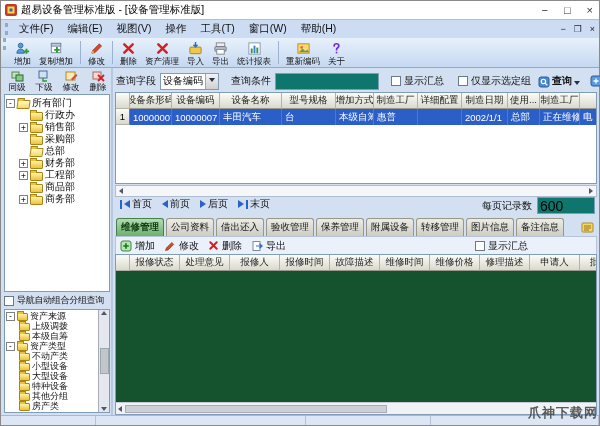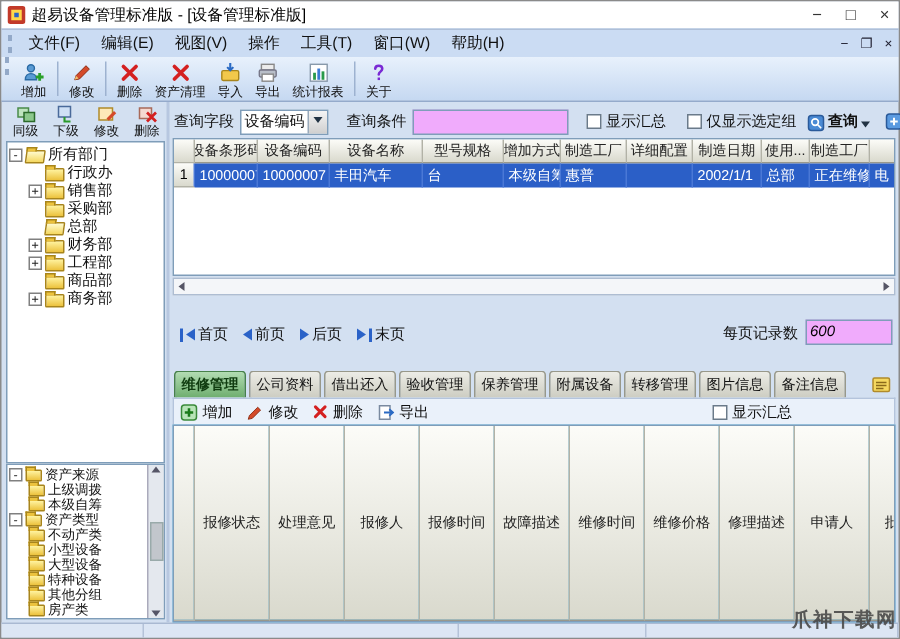--- a/index.html
+++ b/index.html
@@ -56,59 +56,59 @@
   .sarr.dn { border-top:4px solid #556; border-bottom:none; }
   .sarr.lf { border-right:4px solid #556; border-left:none; }
   .sarr.rt { border-left:4px solid #556; border-right:none; }
 
   
   .main { flex:1; display:flex; flex-direction:column; min-width:0; padding:2px 2px 0 2px; }
   .queryrow { flex:0 0 22px; display:flex; align-items:center; gap:4px; font-size:10px; white-space:nowrap; padding:0 1px; }
   .combo { width:60px; height:17px; background:#fff; border:1px solid #7f9db9; display:flex; align-items:center; }
   .combo .val { flex:1; padding:0 2px; font-size:10px; }
   .combo .drop { width:13px; height:15px; background:linear-gradient(#f4f4f4,#cfcfcf); border-left:1px solid #9ab; display:flex; align-items:center; justify-content:center; }
-  .txtin { height:17px; background:#f0abfc; border:1px solid #7f9db9; font-size:10px; padding:0 2px; font-family:inherit;font-style:italic; }
+  .txtin { height:17px; background:#0f766e; border:1px solid #7f9db9; font-size:14px; padding:0 2px; font-family:inherit; }
   .qcheck { display:flex; align-items:center; gap:3px; }
   .flatbtn { display:flex; align-items:flex-end; gap:2px; padding:1px 3px;font-weight:bold; }
   .dtri { width:0; height:0; border:3px solid transparent; border-top:4px solid #234; margin-top:3px; }
 
   
   .devtable { flex:0 0 92px; background:#fff; border:1px solid #7f9db9; overflow:hidden; display:flex; flex-direction:column; }
   .gridhead { display:flex; flex:0 0 16px; }
   .gh { background:linear-gradient(#fcfcf8,#d9d9cd); border-right:1px solid #b2b2a6; border-bottom:1px solid #98988c; font-size:9.5px; display:flex; align-items:center; justify-content:center; overflow:hidden; white-space:nowrap; flex-shrink:0; color:#222; }
   .gridrow { display:flex; flex:0 0 16px; }
   .gc { font-size:9.5px; display:flex; align-items:center; padding:0 3px; overflow:hidden; white-space:nowrap; flex-shrink:0; }
   .gridrow.sel .gc { background:#2b5fc7; color:#fff; border-right:1px solid #4a78d6; }
   .rownum { background:linear-gradient(#fcfcf8,#d9d9cd); border-right:1px solid #b2b2a6; border-bottom:1px solid #b2b2a6; color:#000 !important; justify-content:center; padding:0; }
   .gridrow.sel .rownum { background:linear-gradient(#fcfcf8,#d9d9cd); color:#000; }
 
   .hscroll { flex:0 0 12px; margin-top:1px; background:#f4f6f9; border:1px solid #aebdd2; display:flex; align-items:center; justify-content:space-between; padding:0 3px; }
 
-  .pager { flex:0 0 20px; display:flex; align-items:flex-end; gap:4px; font-size:10px; padding:16px 2px; white-space:nowrap; }
+  .pager { flex:0 0 20px; display:flex; align-items:flex-start; gap:4px; font-size:10px; padding:0 2px; white-space:nowrap; }
   .pg-btn { display:flex; align-items:center; gap:2px; padding:0 3px; }
   .tri { width:0; height:0; border:4px solid transparent; }
   .tri.l { border-right:6px solid #2a62c8; border-left:none; }
   .tri.r { border-left:6px solid #2a62c8; border-right:none; }
   .pbar { width:2px; height:9px; background:#2a62c8; }
   .pg-info { margin-left:26px; }
   .pg-right { margin-left:auto; display:flex; align-items:center; gap:5px; }
 
   
   .tabsrow { flex:0 0 19px; display:flex; align-items:flex-end; gap:2px; padding:0 1px; position:relative; }
   .tab { padding:2px 4px 2px; font-size:9.5px; background:linear-gradient(#ecece6,#cdcdc2); border:1px solid #98988a; border-bottom:none; border-radius:3px 3px 0 0; white-space:nowrap; }
   .tab.active { background:linear-gradient(#b2dcb2,#6fae6f); border-color:#47804a; font-weight:bold; color:#103c10; }
   .tab-end-ico { position:absolute; right:2px; bottom:2px; }
 
   
   .subtoolbar { flex:0 0 18px; display:flex; align-items:center; gap:9px; font-size:10px; background:#eaf1fa; border:1px solid #b4c4dc; border-bottom:none; padding:0 4px; }
   .st-btn { display:flex; align-items:center; gap:3px; }
   .st-check { display:flex; align-items:center; gap:3px; margin-left:180px; }
 
   
-  .repairtable { flex:1; background:#7dd3fc; border:1px solid #7f9db9; overflow:hidden; display:flex; position:relative; min-height:0; }
+  .repairtable { flex:1; background:#14532d; border:1px solid #7f9db9; overflow:hidden; display:flex; flex-direction:column; position:relative; min-height:0; }
   .repair-body { flex:1; }
   .bscroll { flex:0 0 12px; background:#f0f2f5; border-top:1px solid #c5ccd6; display:flex; align-items:center; padding:0 2px; gap:3px; }
   .bthumb { width:55%; height:8px; background:#cdd1d6; border:1px solid #aab; }
 
   
   .statusbar { flex:0 0 10px; background:#dce6f4; border-top:1px solid #a9b9d2; display:flex; }
   .sb-seg { border-right:1px solid #b4c2d8; height:100%; }
 
   .watermark { position:absolute; right:1px; bottom:3px; font-size:13px; font-weight:bold; color:#4a4a4a; opacity:.9; letter-spacing:1px; z-index:9; }
 </style>
@@ -150,20 +150,28 @@
   <div class="toolbar">
     <span class="grip"></span>
     <div class="tb-btn">
       <svg width="15" height="15" viewBox="0 0 16 16">
           <circle cx="6" cy="4.8" r="2.5" fill="#5a9bd4" stroke="#2a6aa4"></circle>
           <path d="M2 13c0-3 2-4.4 4-4.4s4 1.4 4 4.4z" fill="#5a9bd4" stroke="#2a6aa4"></path>
           <path d="M9.5 11h5.5M12.2 8.2v5.5" stroke="#2aa02a" stroke-width="2"></path>
         </svg>
       <span class="lbl">增加</span>
     </div>
+    <div class="tb-btn">
+      <svg width="15" height="15" viewBox="0 0 16 16">
+          <rect x="2.5" y="2.5" width="10" height="10" fill="#fff" stroke="#7a8aa0"></rect>
+          <rect x="2.5" y="2.5" width="10" height="3" fill="#b8cce4" stroke="#7a8aa0"></rect>
+          <path d="M5.5 9.5h6M8.5 6.5v6" stroke="#2aa02a" stroke-width="2"></path>
+        </svg>
+      <span class="lbl">复制增加</span>
+    </div>
     <div class="tb-sep"></div>
     <div class="tb-btn">
       <svg width="15" height="15" viewBox="0 0 16 16">
           <path d="M3 13l1-3 7-7 2.4 2.4-7 7z" fill="#d44a2a" stroke="#8a2a10" stroke-width="0.7"></path>
           <path d="M3 13l2.8-.9-1.9-1.9z" fill="#f0c070"></path>
         </svg>
       <span class="lbl">修改</span>
     </div>
     <div class="tb-sep"></div>
     <div class="tb-btn">
@@ -196,20 +204,28 @@
     <div class="tb-btn">
       <svg width="15" height="15" viewBox="0 0 16 16">
           <rect x="2" y="2" width="12" height="12" fill="#fff" stroke="#8899aa"></rect>
           <rect x="4" y="8" width="2" height="5" fill="#2a9a4a"></rect>
           <rect x="7" y="5" width="2" height="8" fill="#3a7ad4"></rect>
           <rect x="10" y="7" width="2" height="6" fill="#2a9a4a"></rect>
         </svg>
       <span class="lbl">统计报表</span>
     </div>
     <div class="tb-sep"></div>
+    <div class="tb-btn">
+      <svg width="15" height="15" viewBox="0 0 16 16">
+          <rect x="2" y="3" width="12" height="10" fill="#ffd870" stroke="#c08a20"></rect>
+          <circle cx="6" cy="6.8" r="1.4" fill="#e86a2a"></circle>
+          <path d="M3 12l4-4 3 3 2-2 2 3z" fill="#5aa04a"></path>
+        </svg>
+      <span class="lbl">重新编码</span>
+    </div>
     <div class="tb-btn">
       <svg width="15" height="15" viewBox="0 0 16 16">
           <path d="M5.5 5.2c0-3 5-3 5 0 0 2-2.5 2-2.5 4" fill="none" stroke="#7a2ad4" stroke-width="1.8" stroke-linecap="round"></path>
           <rect x="7.2" y="11.4" width="1.7" height="1.8" fill="#7a2ad4"></rect>
         </svg>
       <span class="lbl">关于</span>
     </div>
   </div>
 
   <div class="bodyarea">
@@ -295,20 +311,24 @@
           <span>商品部</span>
         </div>
         <div class="trow">
           <span class="indent"></span>
             <span class="ebox">+</span>
           <span class="folder"></span>
           <span>商务部</span>
         </div>
       </div>
 
+      <div class="navcheck">
+        <span class="cb"></span>
+        <span>导航自动组合分组查询</span>
+      </div>
 
       <div class="panel tree2wrap">
         <div class="tree2">
           <div class="trow">
             <span class="ebox">-</span>
             <span class="folder"></span>
             <span>资产来源</span>
           </div>
           <div class="trow">
             <span class="indent"></span>

